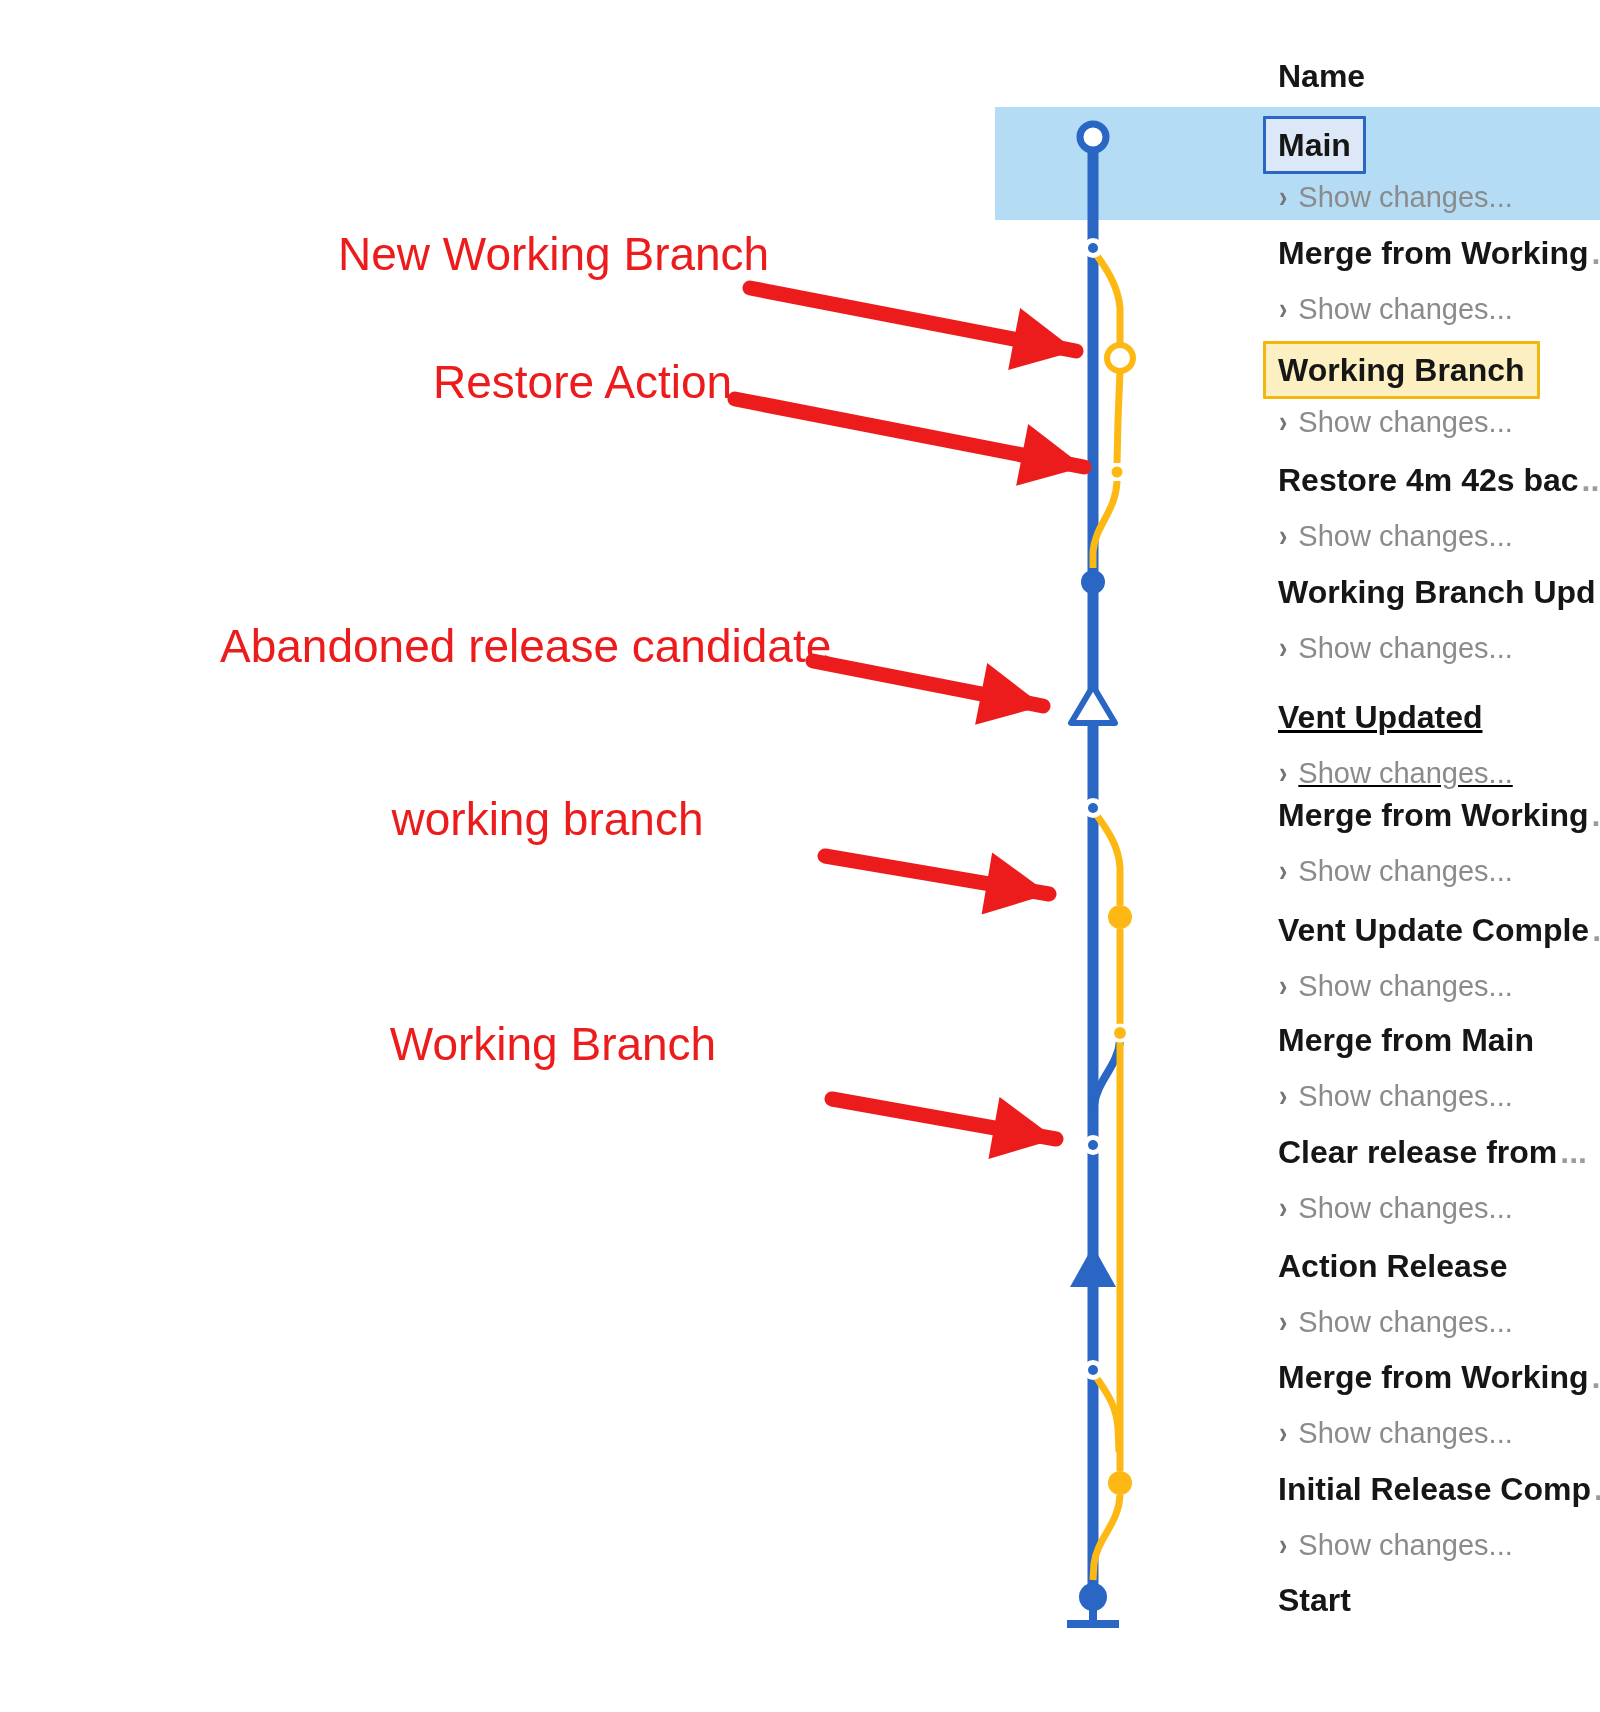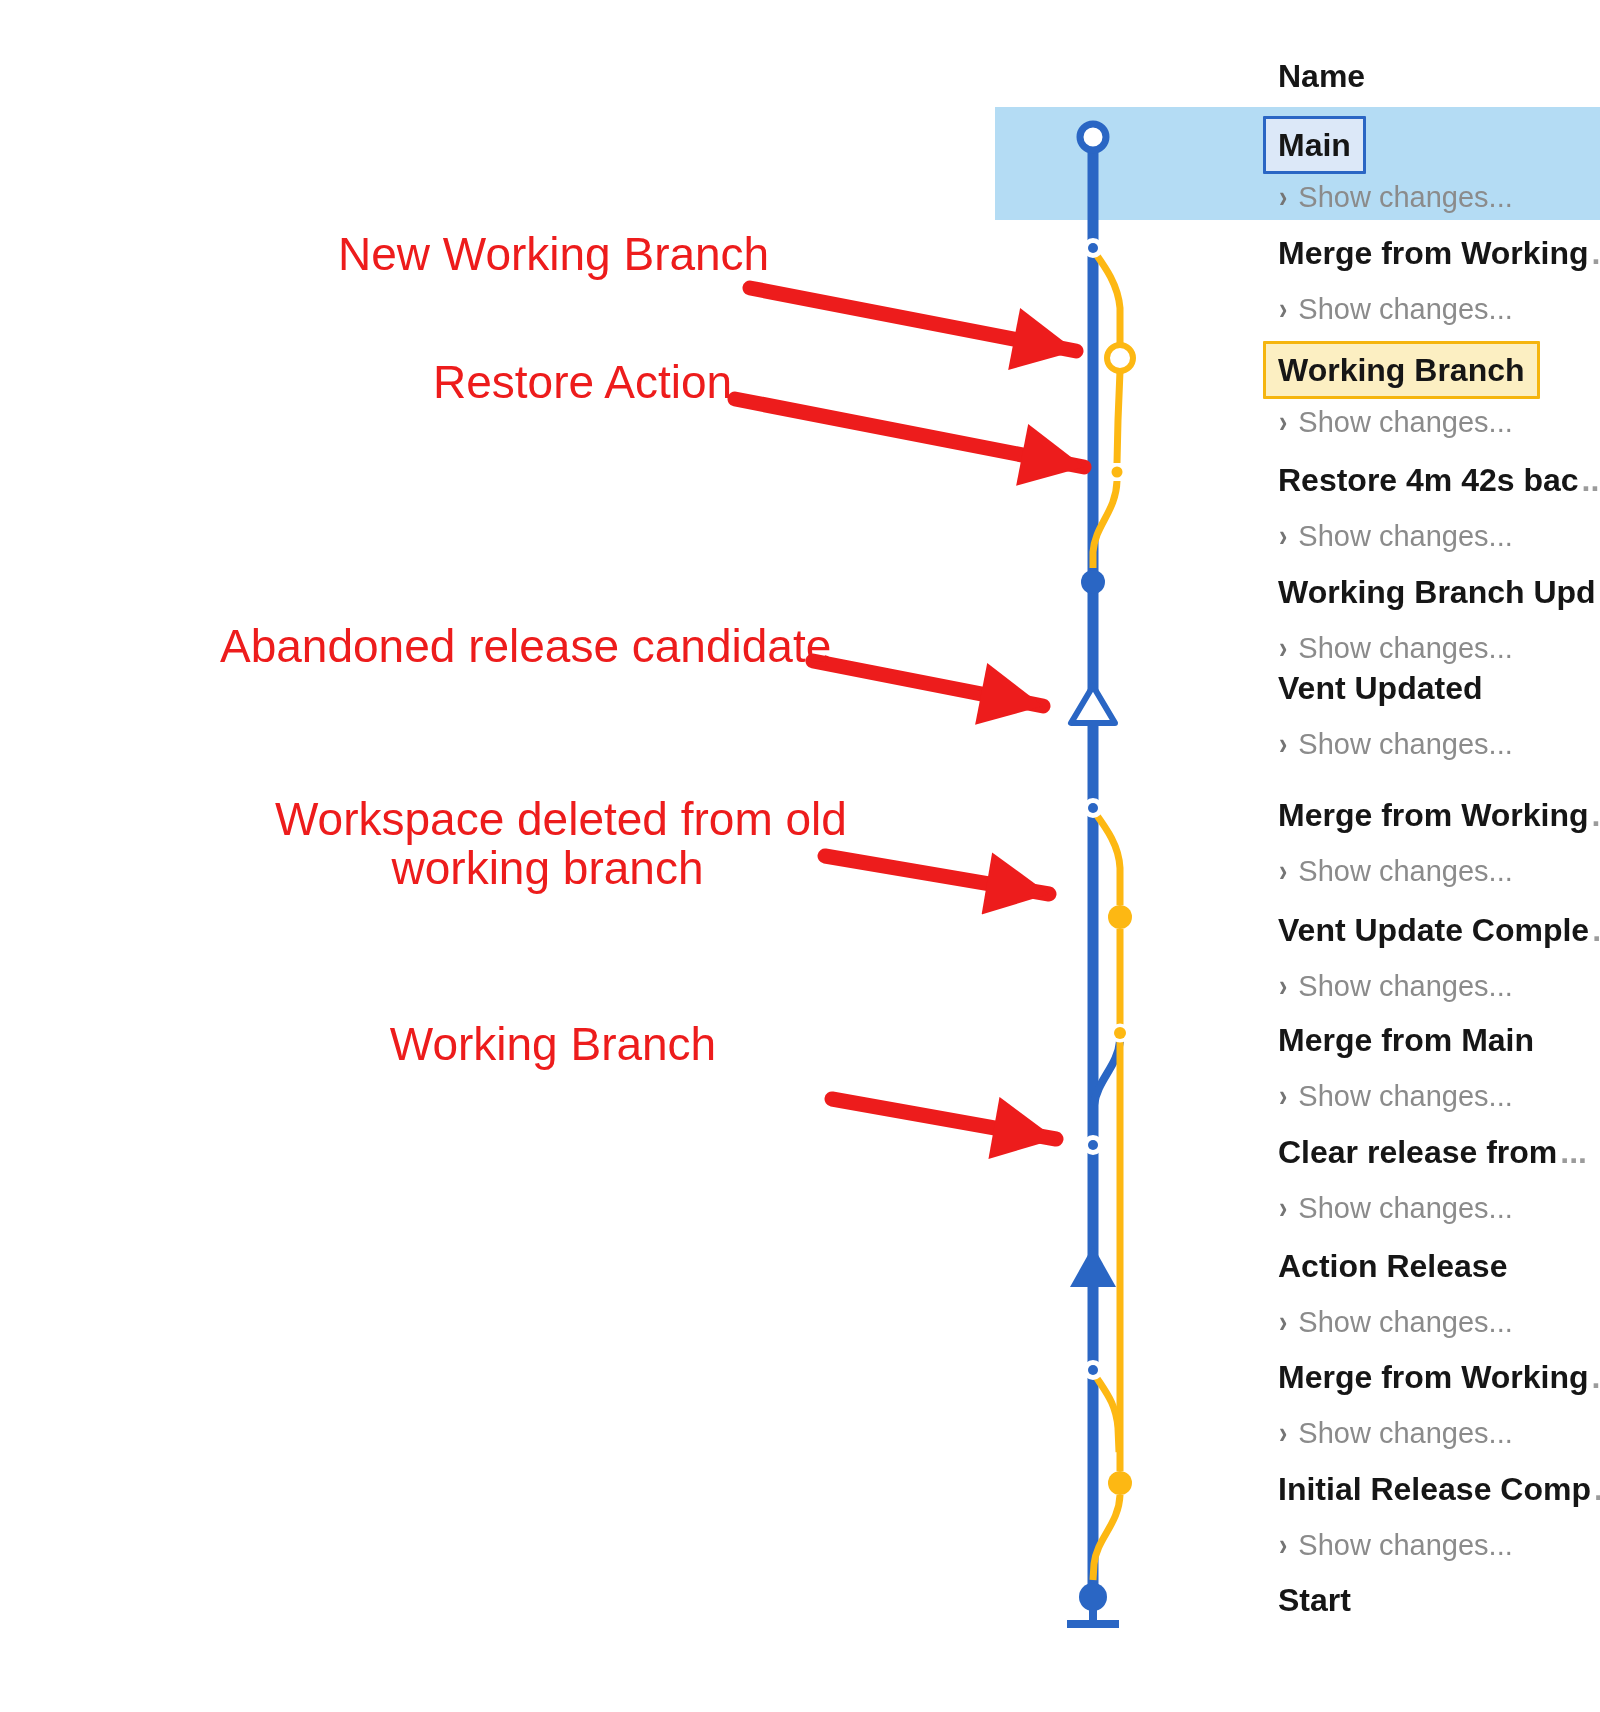--- a/index.html
+++ b/index.html
@@ -145,21 +145,20 @@
       <div class="ann" style="left: 338px; top: 230px;">
         <div>New Working Branch</div>
       </div>
       <div class="ann" style="left: 433px; top: 358px;">
         <div>Restore Action</div>
       </div>
       <div class="ann" style="left: 220px; top: 622px;">
         <div>Abandoned release candidate</div>
       </div>
       <div class="ann center" style="left: 275px; top: 795px; width: 545px;">
-        <div>Workspace deleted from old</div>
         <div>working branch</div>
       </div>
       <div class="ann center" style="left: 278px; top: 1020px; width: 550px;">
         <div>Working Branch</div>
       </div>
     </div>
 
   <div class="list-header">Name</div>
   <div id="rows">
       <div class="row" style="top: 116px;">
@@ -175,21 +174,21 @@
   <div class="show-line"><span class="chev">›</span><span>Show changes...</span></div>
       </div>
       <div class="row" style="top: 455px;">
     <div class="name-line"><span class="nm">Restore 4m 42s bac</span><span class="ellipsis">...</span></div>
   <div class="show-line"><span class="chev">›</span><span>Show changes...</span></div>
       </div>
       <div class="row" style="top: 567px;">
     <div class="name-line"><span class="nm">Working Branch Upd</span><span class="ellipsis">...</span></div>
   <div class="show-line"><span class="chev">›</span><span>Show changes...</span></div>
       </div>
-      <div class="row" style="top: 663px;">
+      <div class="row" style="top: 692px; text-decoration: underline;">
     <div class="name-line"><span class="nm">Vent Updated</span></div>
   <div class="show-line"><span class="chev">›</span><span>Show changes...</span></div>
       </div>
       <div class="row" style="top: 790px;">
     <div class="name-line"><span class="nm">Merge from Working</span><span class="ellipsis">...</span></div>
   <div class="show-line"><span class="chev">›</span><span>Show changes...</span></div>
       </div>
       <div class="row" style="top: 905px;">
     <div class="name-line"><span class="nm">Vent Update Comple</span><span class="ellipsis">...</span></div>
   <div class="show-line"><span class="chev">›</span><span>Show changes...</span></div>

